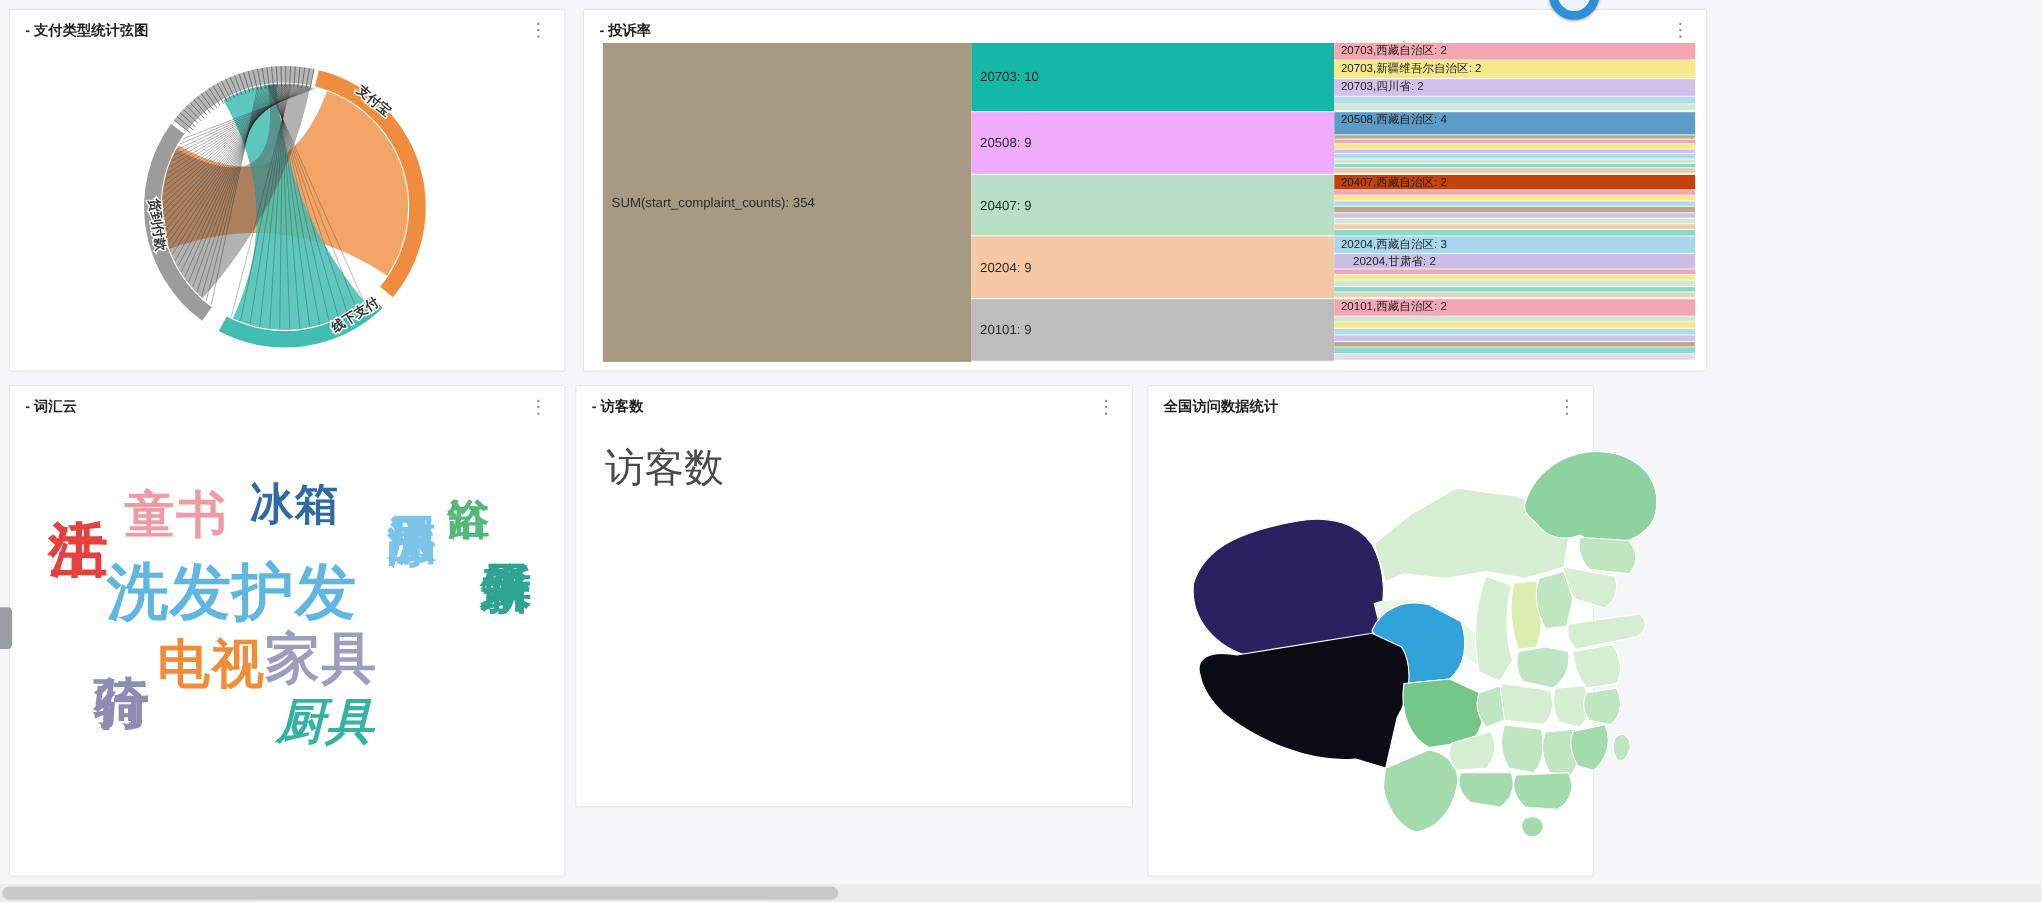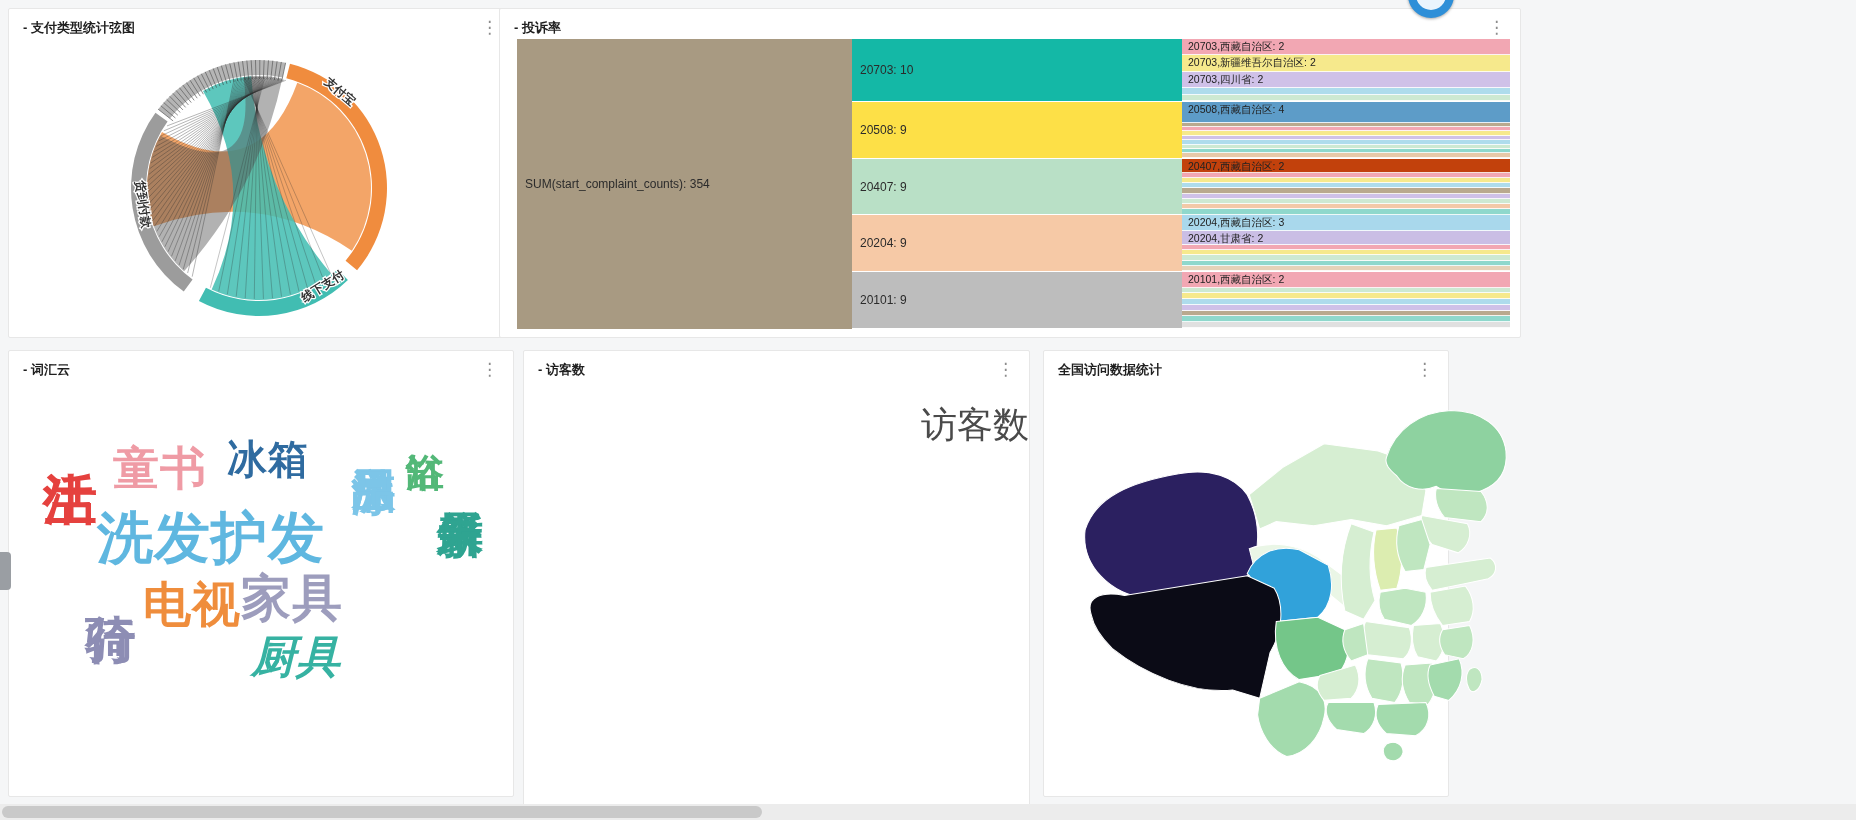--- a/index.html
+++ b/index.html
@@ -2,23 +2,23 @@
 <html><head>
 <meta charset="utf-8">
 <style>
 *{margin:0;padding:0;box-sizing:border-box;}
 html,body{width:1856px;height:820px;overflow:hidden;font-family:"Liberation Sans","DejaVu Sans",sans-serif;position:relative;}
 .card{position:absolute;background:#fff;border:1px solid #e7e7e7;border-radius:2px;}
 .card-header{display:flex;justify-content:space-between;align-items:flex-start;padding:10px 10px 4px 14px;position:relative;z-index:5;}
 .card-title{font-size:13px;font-weight:bold;color:#1f1f1f;}
 .kebab{font-size:17px;color:#8c8c8c;line-height:1;cursor:pointer;padding:0 5px;user-select:none;}
 #card-chord{left:8px;top:8px;width:506px;height:330px;}
-#card-complaint{left:499px;top:8px;width:1022px;height:330px;}
+#card-complaint{left:530px;top:8px;width:1022px;height:330px;}
 #card-wordcloud{left:8px;top:350px;width:506px;height:447px;}
-#card-visitors{left:523px;top:350px;width:507px;height:469px;text-align:right;}
+#card-visitors{left:523px;top:350px;width:507px;height:384px;}
 #card-map{left:1043px;top:350px;width:406px;height:447px;}
 #chord-svg{position:absolute;left:0;top:24px;width:506px;height:300px;}
 .chord-label{font-weight:bold;paint-order:stroke;stroke:#ffffff;stroke-width:2.5px;}
 .tm-wrap{position:absolute;left:17px;top:30px;right:10px;bottom:8px;display:flex;}
 #tm-root{width:335px;display:flex;align-items:center;}
 .tm-rlabel{padding-left:8px;font-size:12px;color:#2b2b2b;}
 #tm-groups{width:330px;display:flex;flex-direction:column;}
 .tm-group{display:flex;align-items:center;padding-left:8px;font-size:12px;color:#2b2b2b;border-bottom:1px solid #fff;min-height:0;}
 #tm-children{flex:1;display:flex;flex-direction:column;}
 .tm-childstack{display:flex;flex-direction:column;border-bottom:1px solid #fff;min-height:0;}
@@ -141,21 +141,21 @@
   <div class="card-header">
     <div class="card-title">- 投诉率</div>
     <div class="kebab">⋮</div>
   </div>
   <div class="tm-wrap">
     <div id="tm-root" style="background: rgb(168, 154, 130);">
       <div class="tm-rlabel">SUM(start_complaint_counts): 354</div>
     </div>
     <div id="tm-groups">
         <div class="tm-group" style="flex-grow: 10; flex-basis: 0px; background: #14b8a6;">20703: 10</div>
-        <div class="tm-group" style="flex-grow: 9; flex-basis: 0px; background: #fde047;">20508: 9</div>
+        <div class="tm-group" style="flex-grow: 9; flex-basis: 0px; background: #f0abfc;">20508: 9</div>
         <div class="tm-group" style="flex-grow: 9; flex-basis: 0px; background: rgb(185, 224, 198);">20407: 9</div>
         <div class="tm-group" style="flex-grow: 9; flex-basis: 0px; background: rgb(246, 201, 166);">20204: 9</div>
         <div class="tm-group" style="flex-grow: 9; flex-basis: 0px; background: rgb(189, 189, 189);">20101: 9</div>
       </div>
     <div id="tm-children">
         <div class="tm-childstack" style="flex-grow: 10; flex-basis: 0px;">
           <div class="tm-child" style="flex-grow: 2; flex-basis: 0px; background: rgb(242, 167, 179);">
             <div class="tm-clabel">20703,西藏自治区: 2</div>
           </div>
           <div class="tm-child" style="flex-grow: 2; flex-basis: 0px; background: rgb(246, 233, 140);">
@@ -190,21 +190,21 @@
           <div class="tm-child" style="flex-grow: 0.62; flex-basis: 0px; background: rgb(185, 169, 142);"></div>
           <div class="tm-child" style="flex-grow: 0.62; flex-basis: 0px; background: rgb(207, 193, 232);"></div>
           <div class="tm-child" style="flex-grow: 0.62; flex-basis: 0px; background: rgb(205, 233, 210);"></div>
           <div class="tm-child" style="flex-grow: 0.62; flex-basis: 0px; background: rgb(242, 201, 168);"></div>
           <div class="tm-child" style="flex-grow: 0.62; flex-basis: 0px; background: rgb(143, 216, 204);"></div>
         </div>
         <div class="tm-childstack" style="flex-grow: 9; flex-basis: 0px;">
           <div class="tm-child" style="flex-grow: 2; flex-basis: 0px; background: rgb(169, 216, 236);">
             <div class="tm-clabel">20204,西藏自治区: 3</div>
           </div>
-          <div class="tm-child" style="flex-grow: 1.8; flex-basis: 0px; background: rgb(202, 190, 229);">
+          <div class="tm-child" style="flex-grow: 1.8; flex-basis: 0px; background: rgb(202, 190, 229); padding-left: 11px;">
             <div class="tm-clabel">20204,甘肃省: 2</div>
           </div>
           <div class="tm-child" style="flex-grow: 0.6; flex-basis: 0px; background: rgb(242, 167, 179);"></div>
           <div class="tm-child" style="flex-grow: 0.6; flex-basis: 0px; background: rgb(246, 233, 140);"></div>
           <div class="tm-child" style="flex-grow: 0.6; flex-basis: 0px; background: rgb(205, 233, 210);"></div>
           <div class="tm-child" style="flex-grow: 0.6; flex-basis: 0px; background: rgb(143, 216, 204);"></div>
           <div class="tm-child" style="flex-grow: 0.6; flex-basis: 0px; background: rgb(230, 210, 184);"></div>
         </div>
         <div class="tm-childstack" style="flex-grow: 9; flex-basis: 0px;">
           <div class="tm-child" style="flex-grow: 1.8; flex-basis: 0px; background: rgb(242, 167, 179);">

